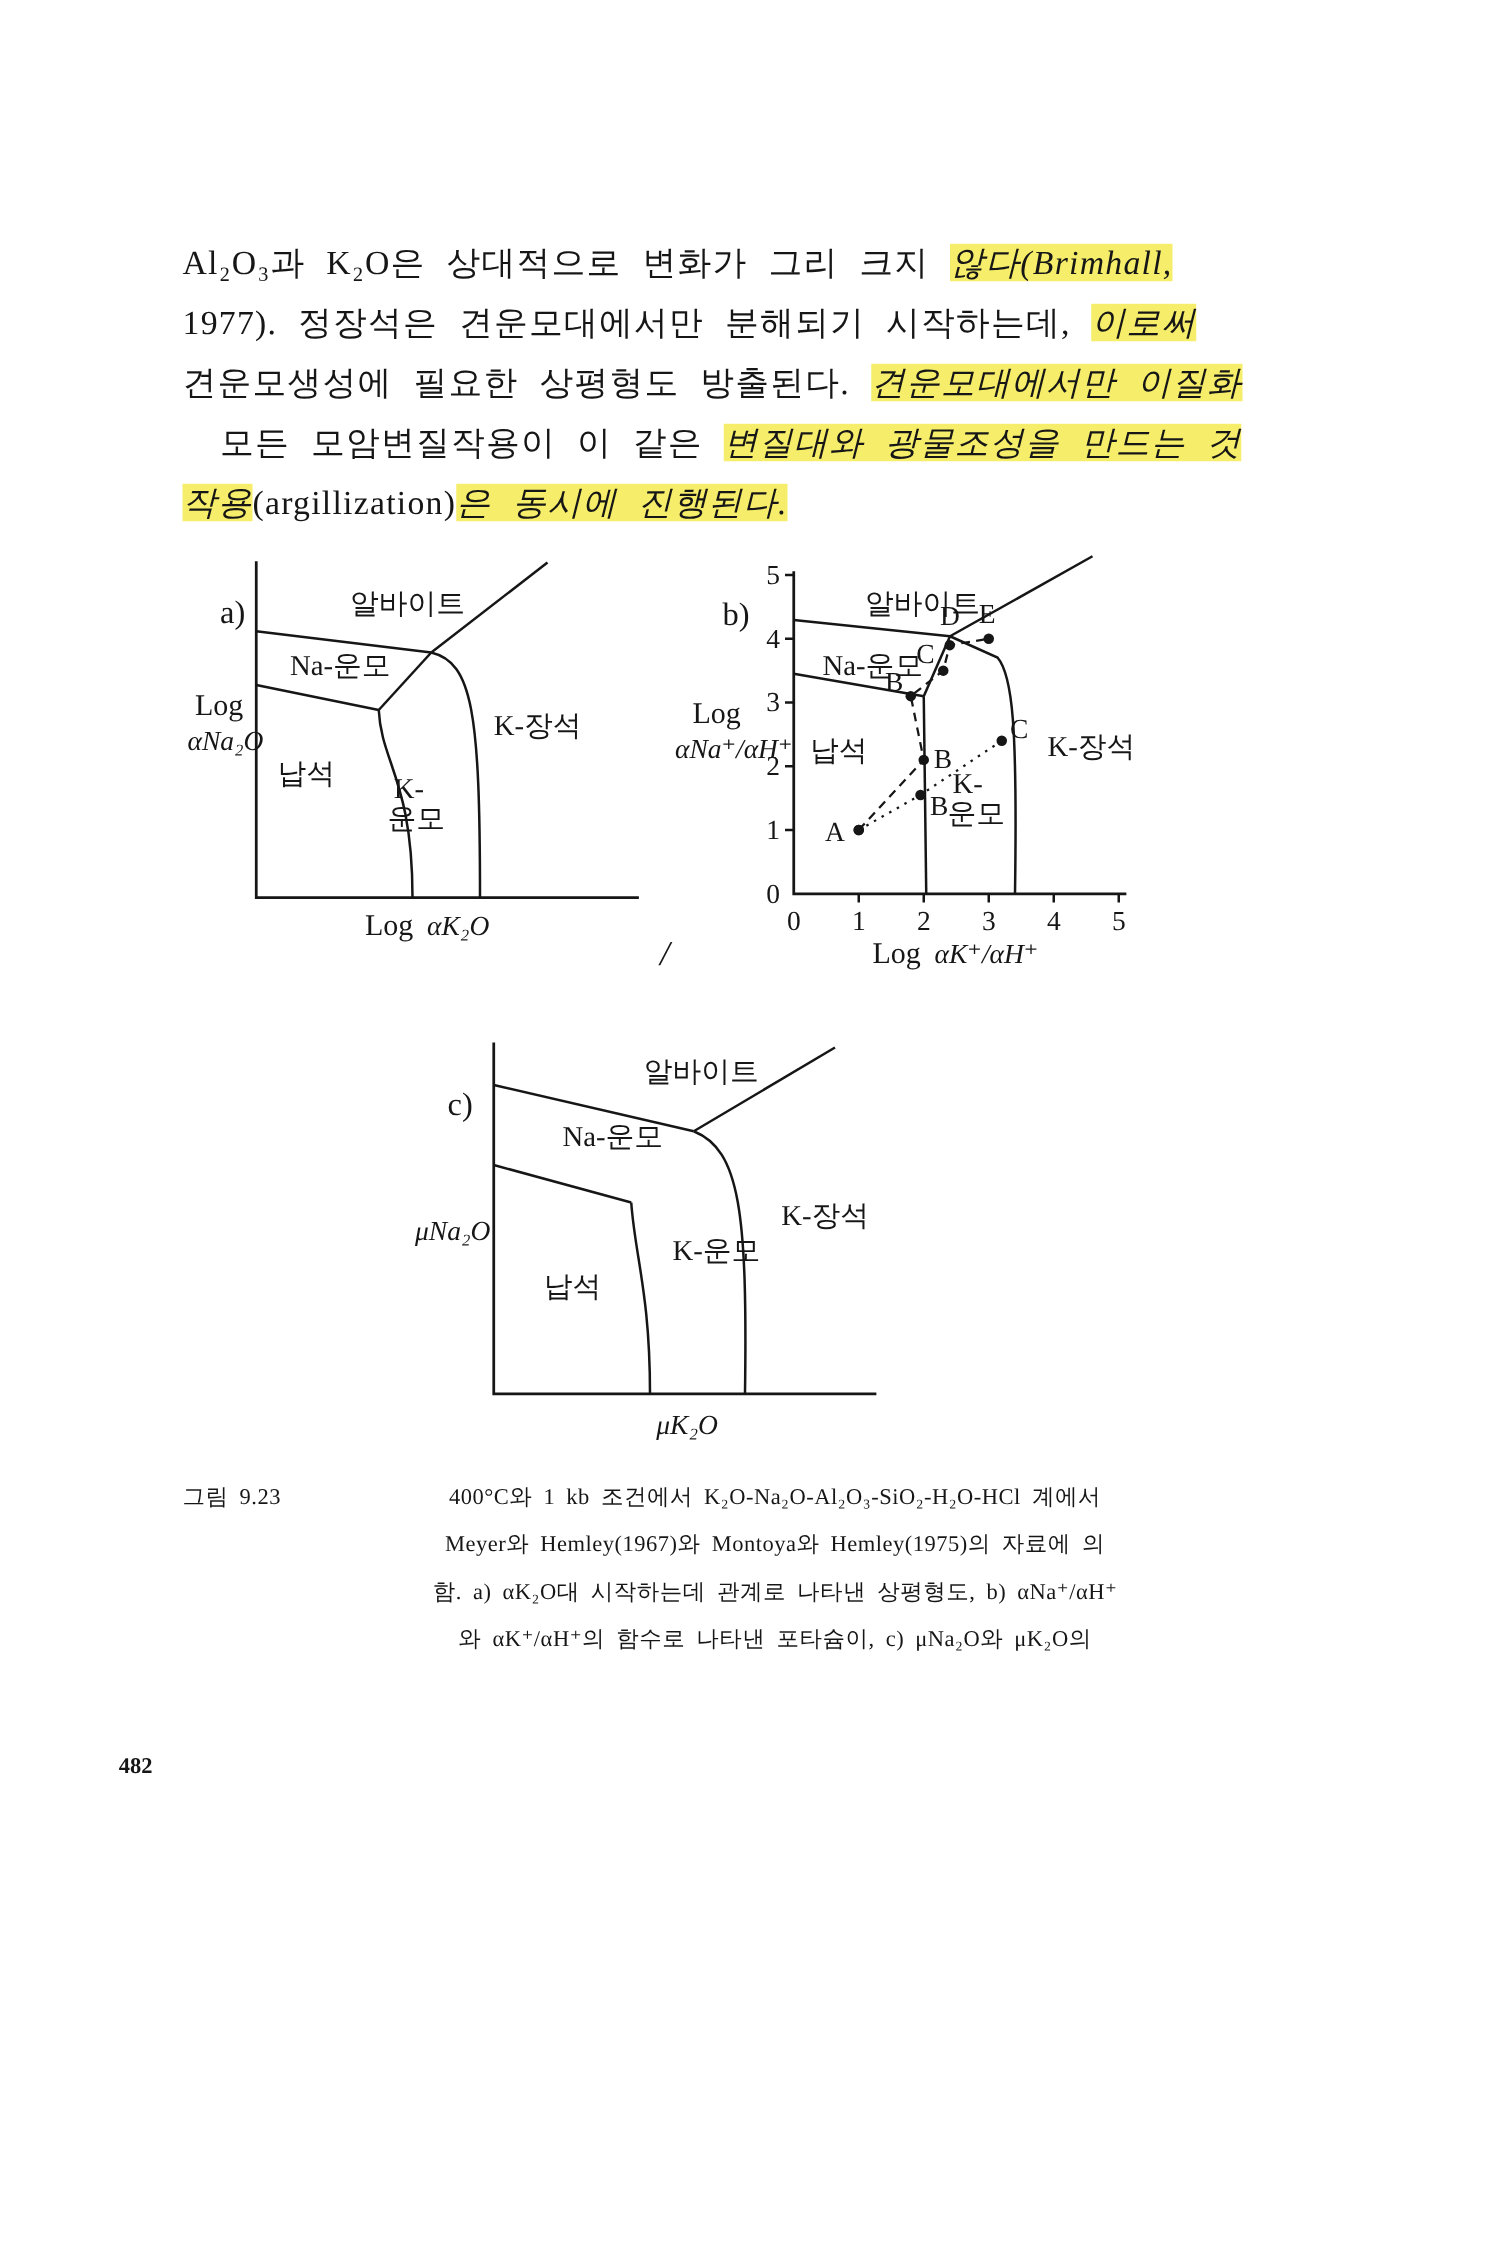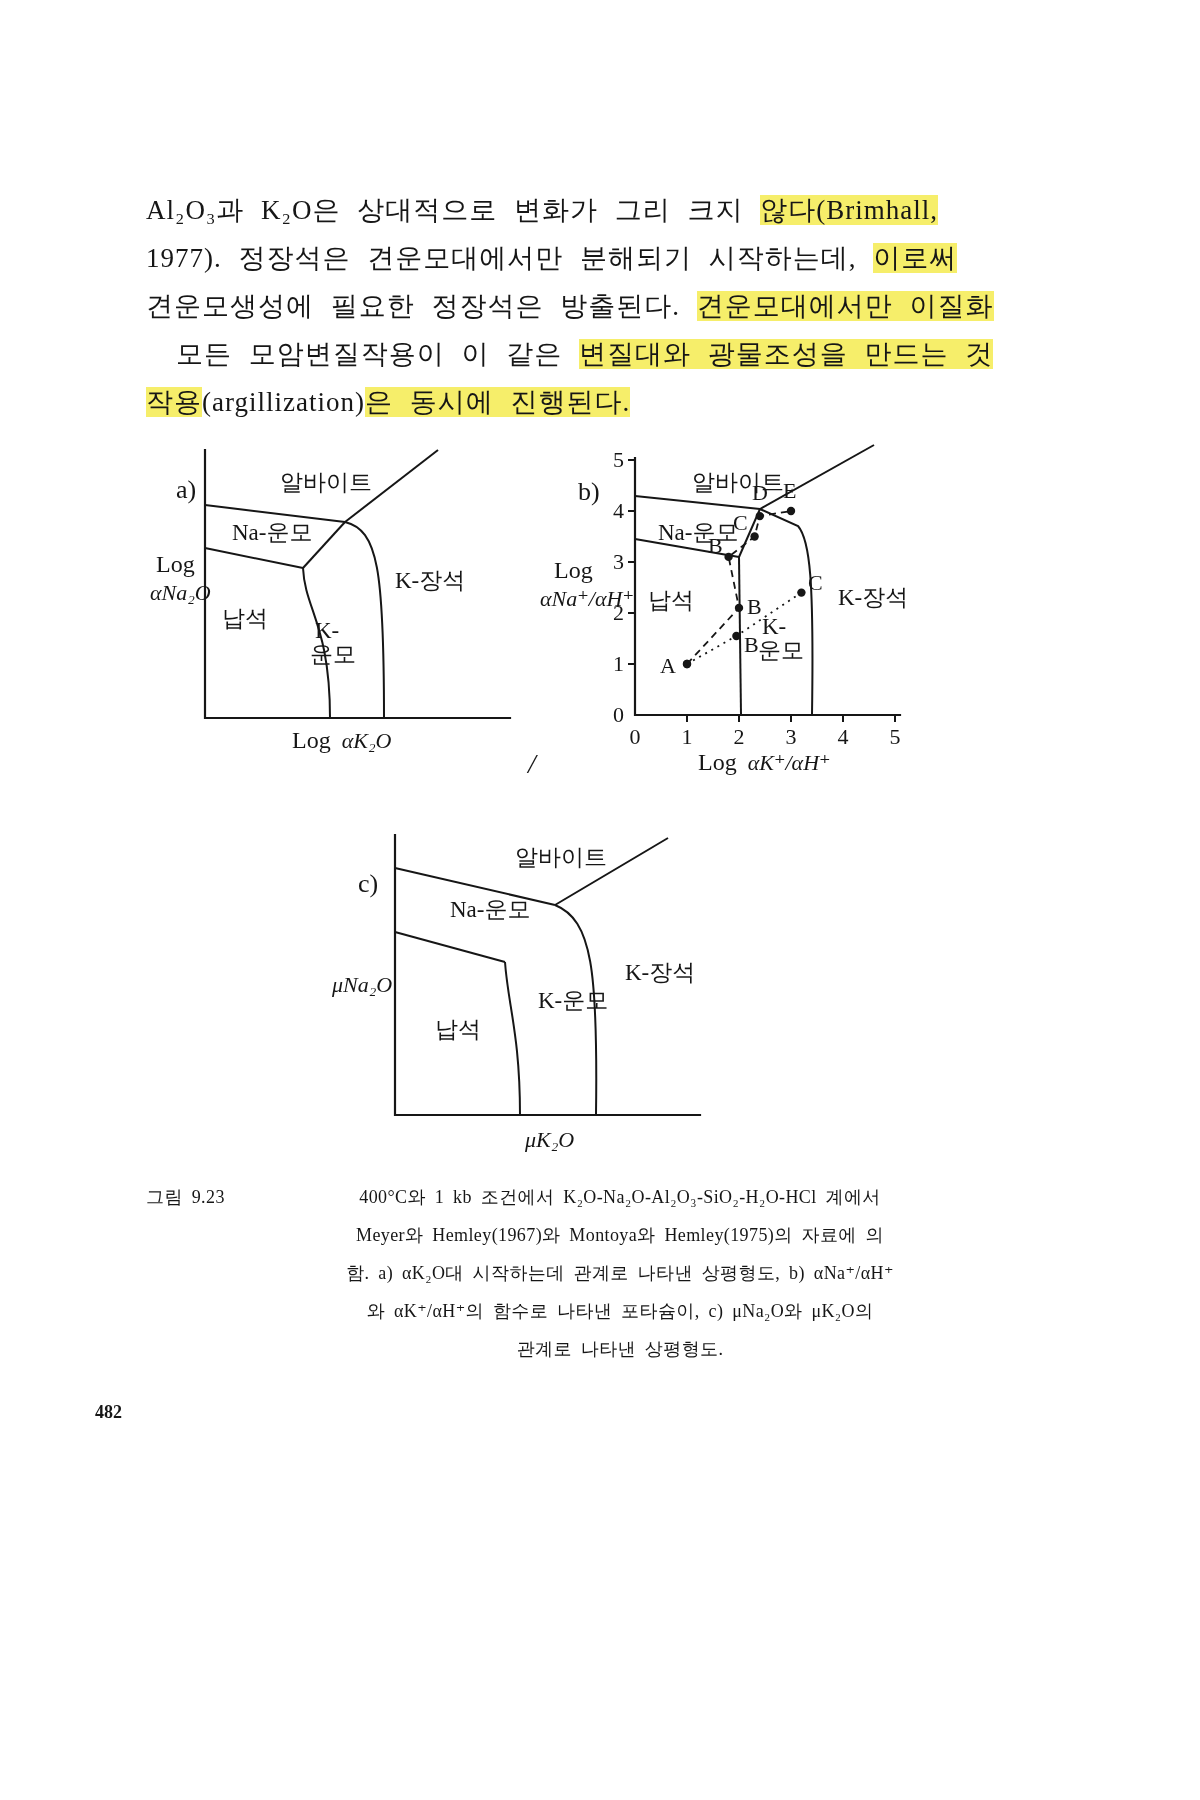--- a/index.html
+++ b/index.html
@@ -2,21 +2,21 @@
 <html><head>
 <meta charset="utf-8">
 <style>
   html,body{margin:0;padding:0;background:#e8e8e8;}
   .page{position:relative;width:1200px;height:1800px;background:#ffffff;overflow:hidden;
         font-family:"Liberation Serif","DejaVu Serif",serif;color:#161616;}
   .body-text{position:absolute;left:146px;top:186px;width:810px;
              font-size:27px;line-height:48px;letter-spacing:1px;word-spacing:9px;}
   .bline{white-space:nowrap;}
   .bline.indent{text-indent:30px;}
-  .hl{background:#f6ee6a;}
+  .hl{background:#f6ee6a;font-style:italic;}
   .diag{position:absolute;}
   svg text{fill:#161616;font-family:"Liberation Serif","DejaVu Serif",serif;}
   .klabel{font-size:23px;}
   .dlabel{font-size:26px;}
   .tick{font-size:22px;}
   .pt{font-size:22px;}
   .axword{font-size:24px;}
   .axexpr{font-size:22px;font-style:italic;}
   .ax{fill:none;stroke:#161616;stroke-width:2.2;stroke-linecap:square;}
   .ln{fill:none;stroke:#161616;stroke-width:2;}
@@ -30,21 +30,21 @@
   .pageno{position:absolute;left:95px;top:1402px;font-size:18px;font-weight:bold;}
 </style>
 </head>
 <body>
 
 <div class="page">
 
   <div class="body-text">
       <div class="bline"><span>Al₂O₃과 K₂O은 상대적으로 변화가 그리 크지 </span><span class="hl">않다(Brimhall,</span></div>
       <div class="bline"><span>1977). 정장석은 견운모대에서만 분해되기 시작하는데, </span><span class="hl">이로써</span></div>
-      <div class="bline"><span>견운모생성에 필요한 정장석은 방출된다. </span><span class="hl">견운모대에서만 이질화</span></div>
+      <div class="bline"><span>견운모생성에 필요한 상평형도 방출된다. </span><span class="hl">견운모대에서만 이질화</span></div>
       <div class="bline indent"><span>모든 모암변질작용이 이 같은 </span><span class="hl">변질대와 광물조성을 만드는 것</span></div>
       <div class="bline"><span class="hl">작용</span><span>(argillization)</span><span class="hl">은 동시에 진행된다.</span></div>
     </div>
 
   <svg class="diag" style="left:150px;top:440px" width="380" height="320" viewBox="0 0 380 320">
     <text class="dlabel" x="26" y="58">a)</text>
     <path class="ax" d="M55,10 L55,278 L360,278"></path>
     <path class="ln" d="M55,65 L195,82"></path>
     <path class="ln" d="M195,82 L288,10"></path>
     <path class="ln" d="M195,82 L153,128"></path>
@@ -150,19 +150,18 @@
     <text class="axexpr" x="195" y="327">μK₂O</text>
   </svg>
 
   <div class="caption">
     <div class="cap-prefix">그림 9.23</div>
     <div class="cap-lines">
         <div class="cline">400°C와 1 kb 조건에서 K₂O-Na₂O-Al₂O₃-SiO₂-H₂O-HCl 계에서</div>
         <div class="cline">Meyer와 Hemley(1967)와 Montoya와 Hemley(1975)의 자료에 의</div>
         <div class="cline">함. a) αK₂O대 시작하는데 관계로 나타낸 상평형도, b) αNa⁺/αH⁺</div>
         <div class="cline">와 αK⁺/αH⁺의 함수로 나타낸 포타슘이, c) μNa₂O와 μK₂O의</div>
-        <div class="cline">관계로 나타낸 상평형도.</div>
       </div>
   </div>
 
   <div class="pageno">482</div>
 
 </div>
 
 </body></html>

